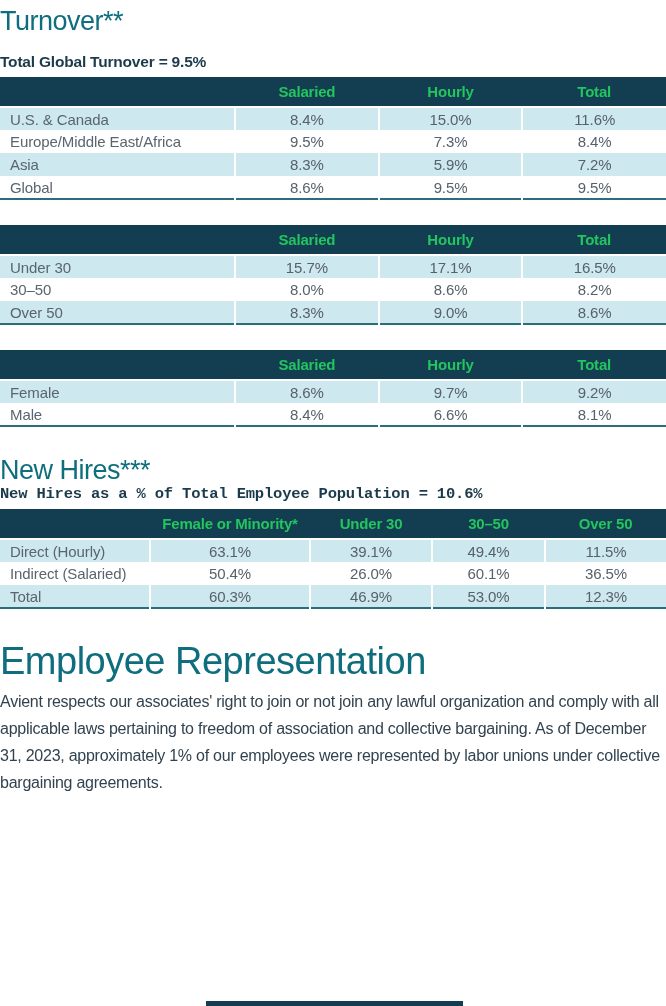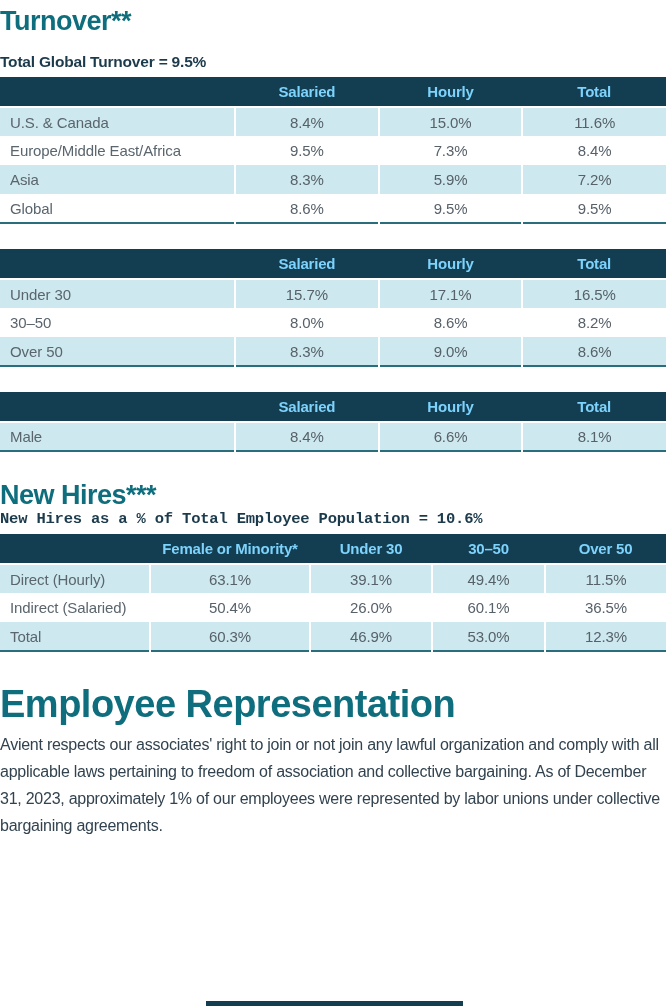--- a/index.html
+++ b/index.html
@@ -13,21 +13,21 @@
     position: relative;
     width: 666px;
     height: 1006px;
     overflow: hidden;
     background: #ffffff;
   }
   .section-title {
     color: var(--heading-teal, #0f6e7d);
     font-size: 27px;
     line-height: 30px;
-    font-weight: bold;
+    font-weight: normal;
     letter-spacing: -0.5px;
     margin-top: 6px;
   }
   .section-title.large {
     font-size: 38px;
     line-height: 32px;
     margin-top: 36px;
   }
   .sub-label {
     color: var(--subtitle-navy, #1b3a4c);
@@ -39,30 +39,30 @@
   table {
     width: 666px;
     border-collapse: collapse;
     table-layout: fixed;
     border-bottom: 2px solid var(--border-teal, #2a6e7d);
   }
   table.first { margin-top: 6px; }
   table.gap { margin-top: 25px; }
   thead th {
     background: var(--header-bg, #133d51);
-    color: #7dd3fc;
+    color: #22c55e;
     font-size: 15px;
     font-weight: bold;
     height: 30px;
     text-align: center;
     border-bottom: 2px solid #ffffff;
     letter-spacing: -0.2px;
   }
   thead th:first-child { background: var(--header-bg, #133d51); }
-  tbody tr { height: 29px; }
+  tbody tr { height: 23px; }
   tbody tr:nth-child(odd) { background: var(--row-alt-bg, #cde8ee); }
   tbody tr:nth-child(even) { background: #ffffff; }
   tbody th {
     font-weight: normal;
     text-align: left;
     padding-left: 10px;
     color: #5a656e;
     font-size: 15px;
     letter-spacing: -0.1px;
   }
@@ -182,20 +182,26 @@
       <thead>
         <tr>
           <th></th>
           <th>Salaried</th>
           <th>Hourly</th>
           <th>Total</th>
         </tr>
       </thead>
       <tbody>
         <tr>
+          <th>Female</th>
+          <td>8.6%</td>
+          <td>9.7%</td>
+          <td>9.2%</td>
+        </tr>
+        <tr>
           <th>Male</th>
           <td>8.4%</td>
           <td>6.6%</td>
           <td>8.1%</td>
         </tr>
       </tbody>
     </table>
 
   <h1 class="section-title new-hires-title">New Hires***</h1>
 

